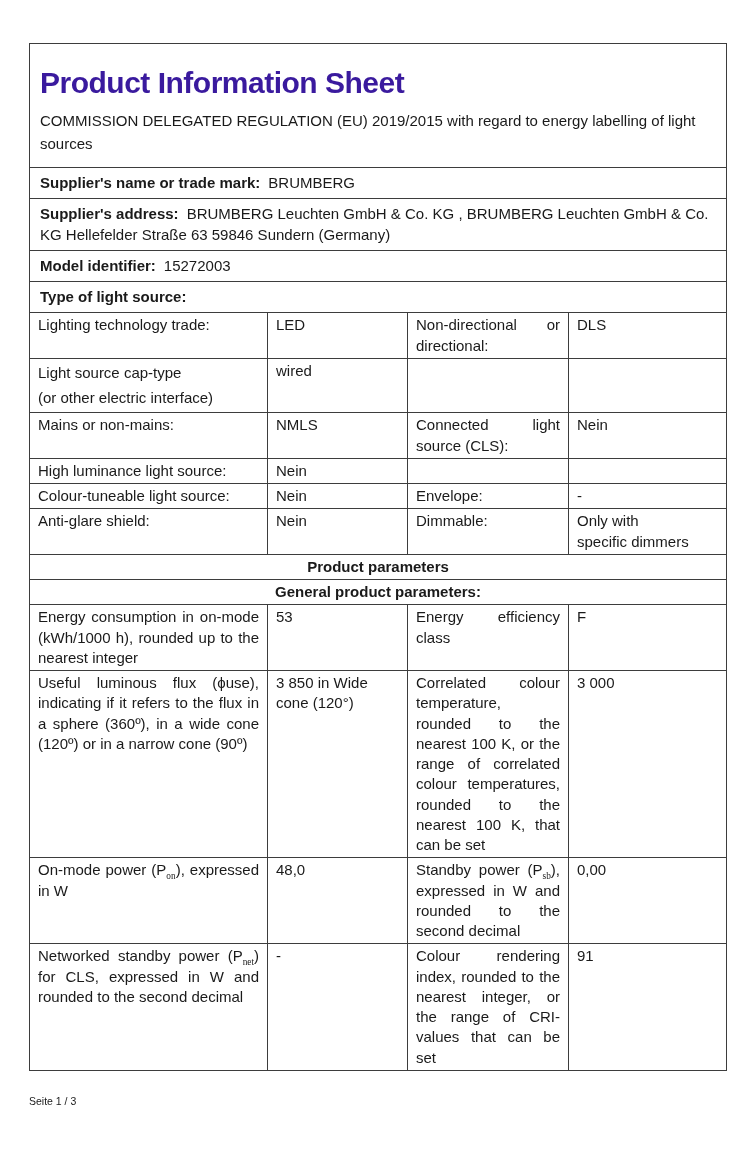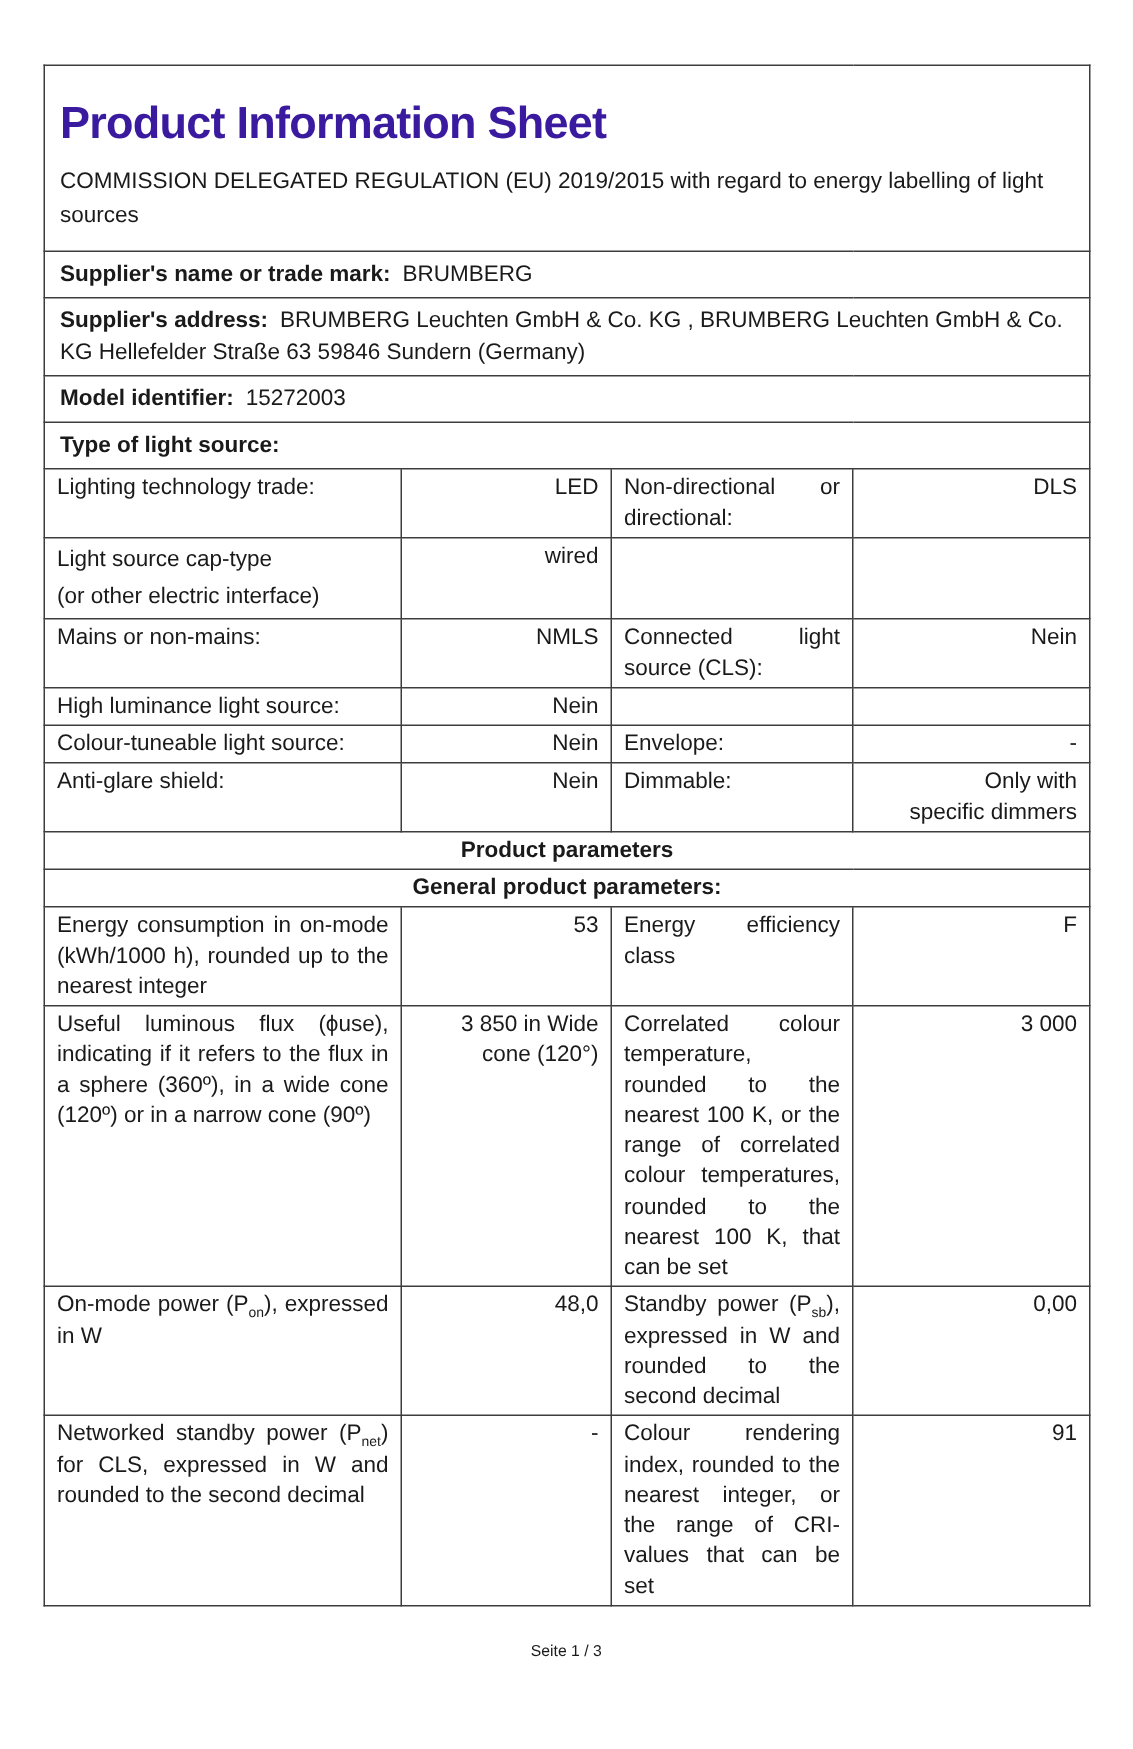--- a/index.html
+++ b/index.html
@@ -39,29 +39,29 @@
     line-height: 1.2;
     font-weight: bold;
     color: #3a1a9e;
     letter-spacing: -0.5px;
   }
   .subtitle { font-size: 15px; line-height: 1.5; }
   .info-cell { padding: 5px 10px; }
   .lbl { font-weight: bold; }
   .val { margin-left: 8px; }
   .p-cell { text-align: justify; }
-  .v-cell { text-align: right; white-space: pre-line; }
+  .v-cell { text-align: left; white-space: pre-line; }
   .prewrap { white-space: pre-line; }
   .gapped { line-height: 1.65; }
   .center-bold { text-align: center; font-weight: bold; }
-  sub { font-size: 0.62em; line-height: 0; }
+  sub { font-size: 0.62em; line-height: 0; font-family: Liberation Serif, serif; }
   .footer {
     width: 697px;
     margin: 24px 29px 0 29px;
-    text-align: center;
+    text-align: left;
     font-size: 10.5px;
     color: #1a1a1a;
   }
 </style>
 </head>
 <body>
 
 <div class="sheet">
   <table class="doc">
     <colgroup>

